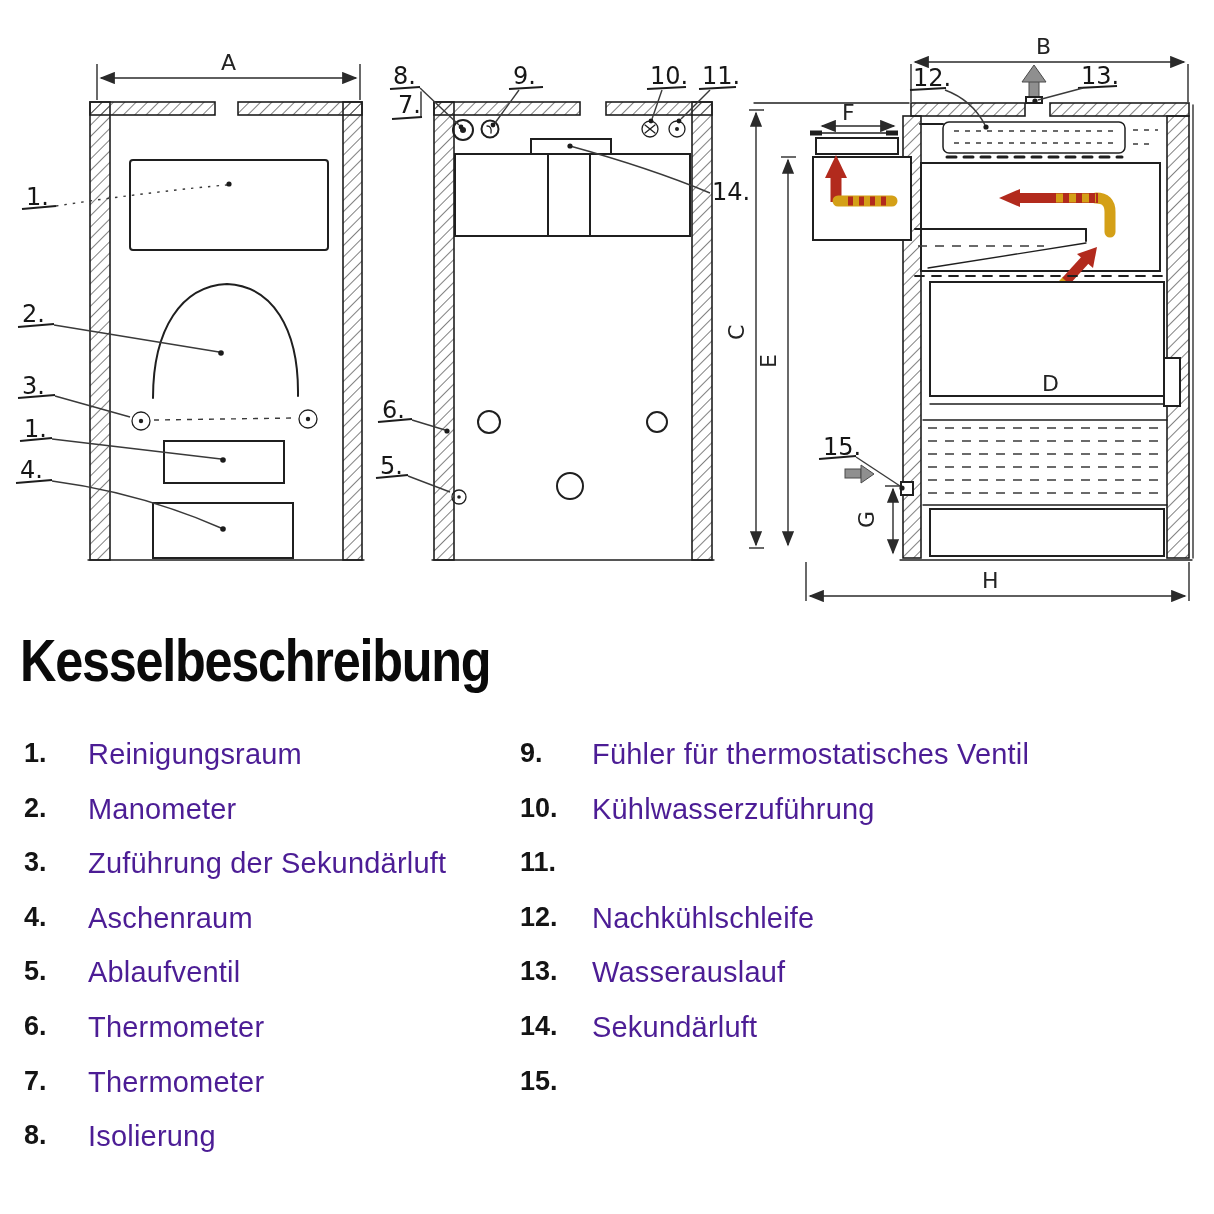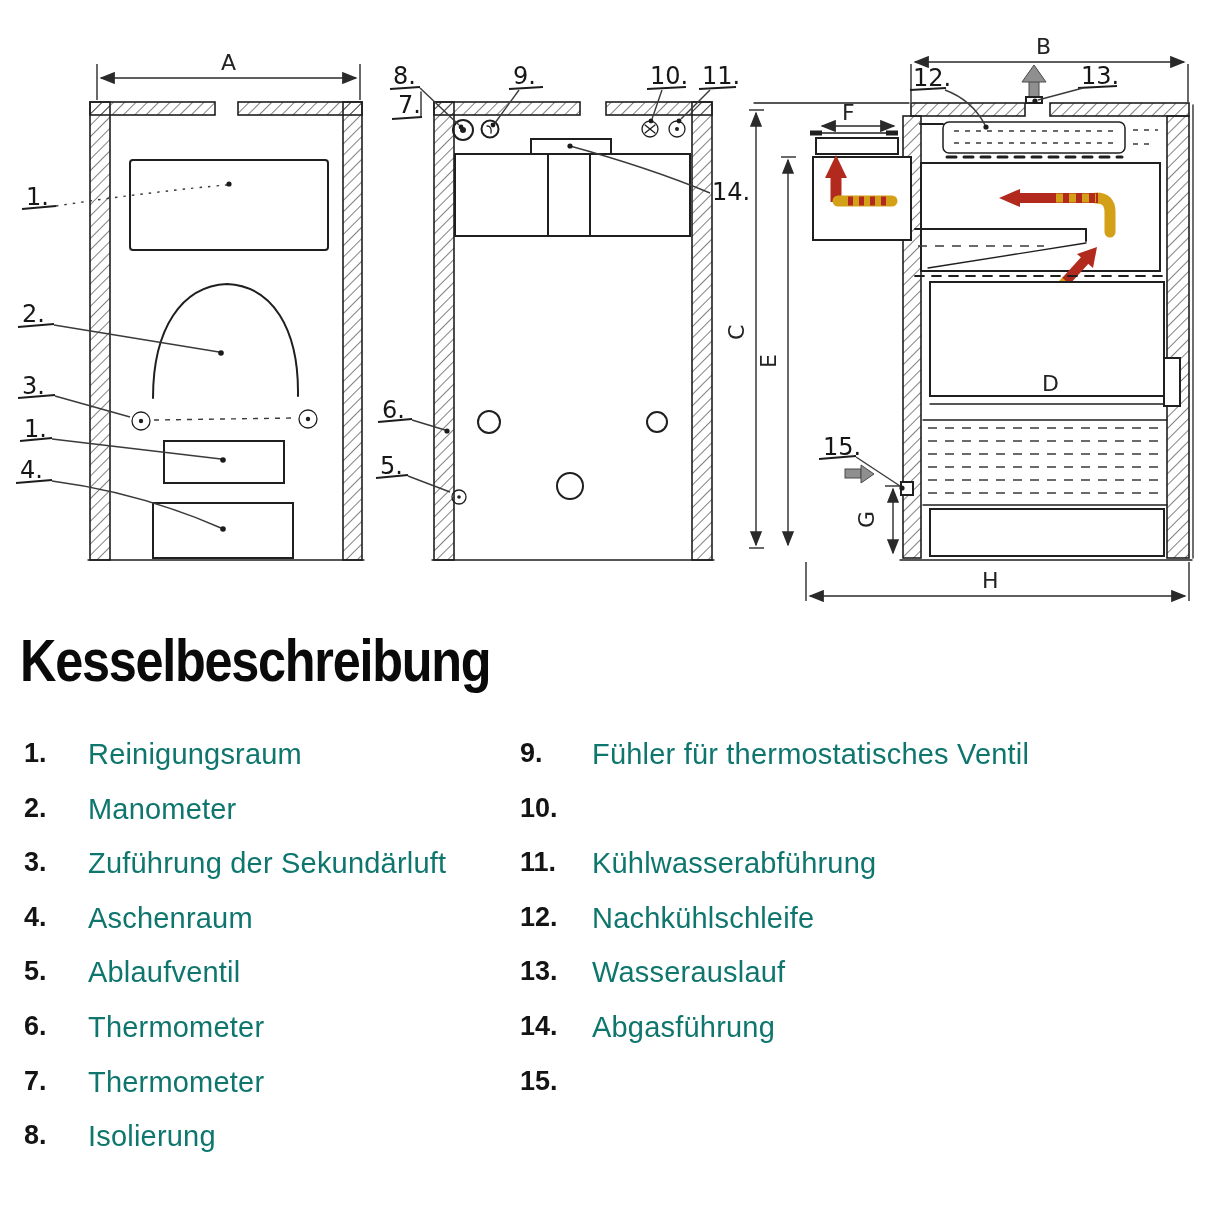--- a/index.html
+++ b/index.html
@@ -26,21 +26,21 @@
          letter-spacing:-1.5px;color:#0a0a0a;transform:scaleX(0.84);
          transform-origin:left top;white-space:nowrap;}
 
   
   .legend-col{position:absolute;top:738px;}
   .legend-col.col-left{left:24px;width:490px;}
   .legend-col.col-right{left:520px;width:690px;}
   .legend-row{display:flex;align-items:flex-start;height:54.6px;}
   .legend-num{font-weight:bold;font-size:27px;color:#141414;width:64px;flex:none;}
   .col-right .legend-num{width:72px;}
-  .legend-label{font-size:29px;color:#0f766e;letter-spacing:0.2px;white-space:nowrap;}
+  .legend-label{font-size:29px;color:#4c1d95;letter-spacing:0.2px;white-space:nowrap;}
 </style>
 </head>
 <body>
 
 <div class="page">
 
   <svg class="drawing" width="1214" height="620" viewBox="0 0 1214 620">
     <defs>
       <pattern id="hatch" width="8" height="8" patternUnits="userSpaceOnUse" patternTransform="rotate(45)">
         <line x1="0" y1="0" x2="0" y2="8" stroke="#2b2b2b" stroke-width="1.2"></line>
@@ -371,35 +371,35 @@
     </div>
   </div>
 
   <div class="legend-col col-right">
     <div class="legend-row">
       <span class="legend-num">9.</span>
       <span class="legend-label">Fühler für thermostatisches Ventil</span>
     </div>
     <div class="legend-row">
       <span class="legend-num">10.</span>
+      <span class="legend-label">Kühlwasserzuführung</span>
     </div>
     <div class="legend-row">
       <span class="legend-num">11.</span>
-      <span class="legend-label">Kühlwasserabführung</span>
     </div>
     <div class="legend-row">
       <span class="legend-num">12.</span>
       <span class="legend-label">Nachkühlschleife</span>
     </div>
     <div class="legend-row">
       <span class="legend-num">13.</span>
       <span class="legend-label">Wasserauslauf</span>
     </div>
     <div class="legend-row">
       <span class="legend-num">14.</span>
-      <span class="legend-label">Abgasführung</span>
+      <span class="legend-label">Sekundärluft</span>
     </div>
     <div class="legend-row">
       <span class="legend-num">15.</span>
     </div>
   </div>
 
 </div>
 
 </body></html>

